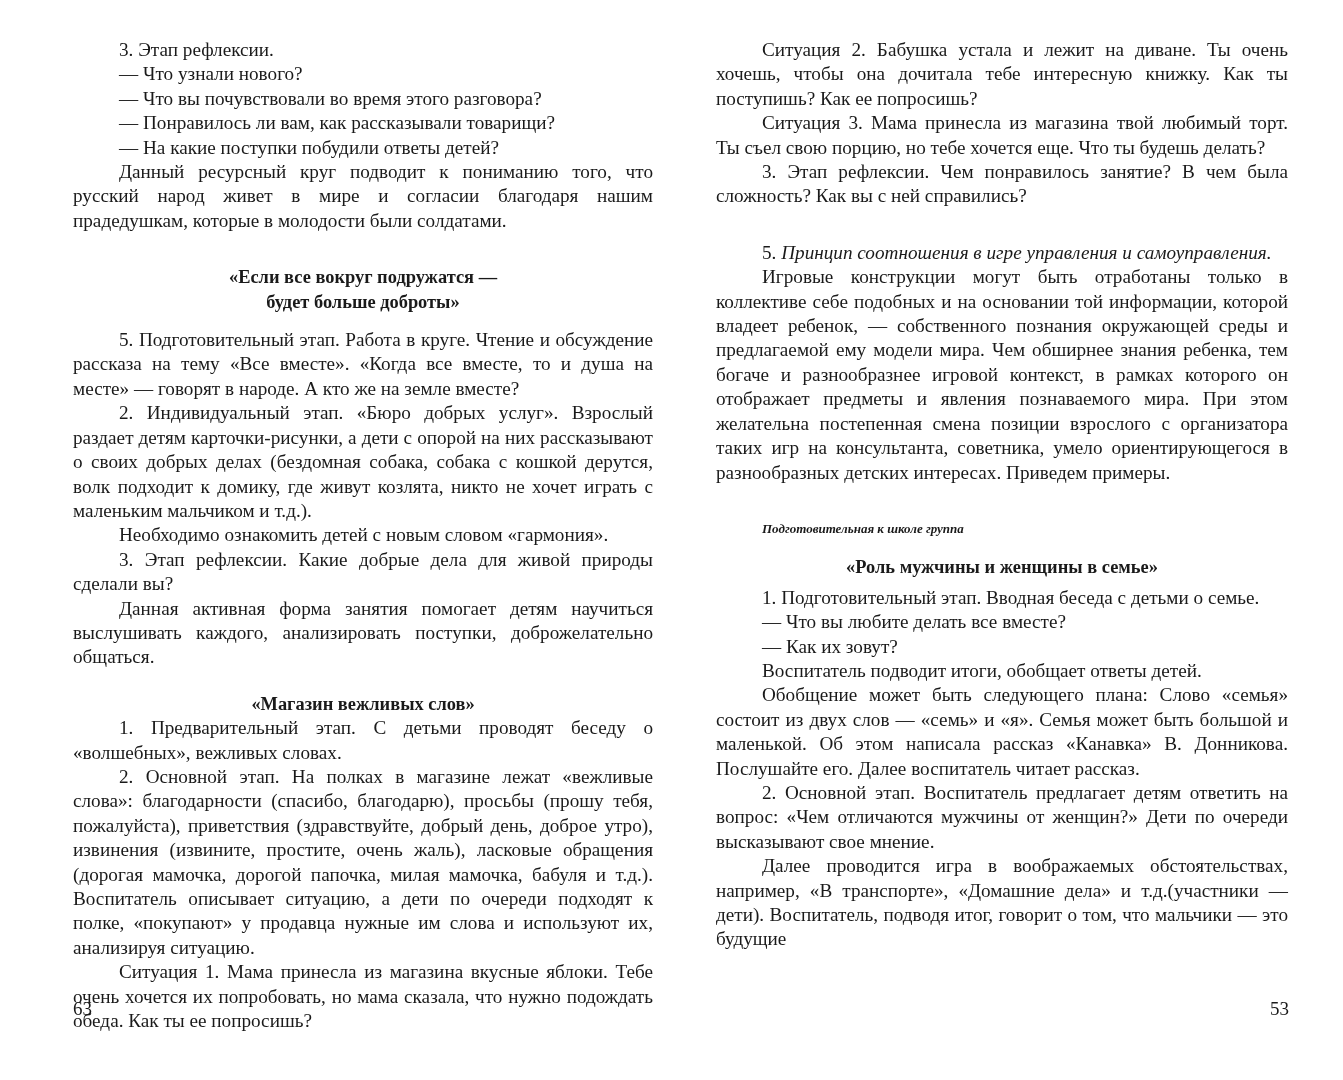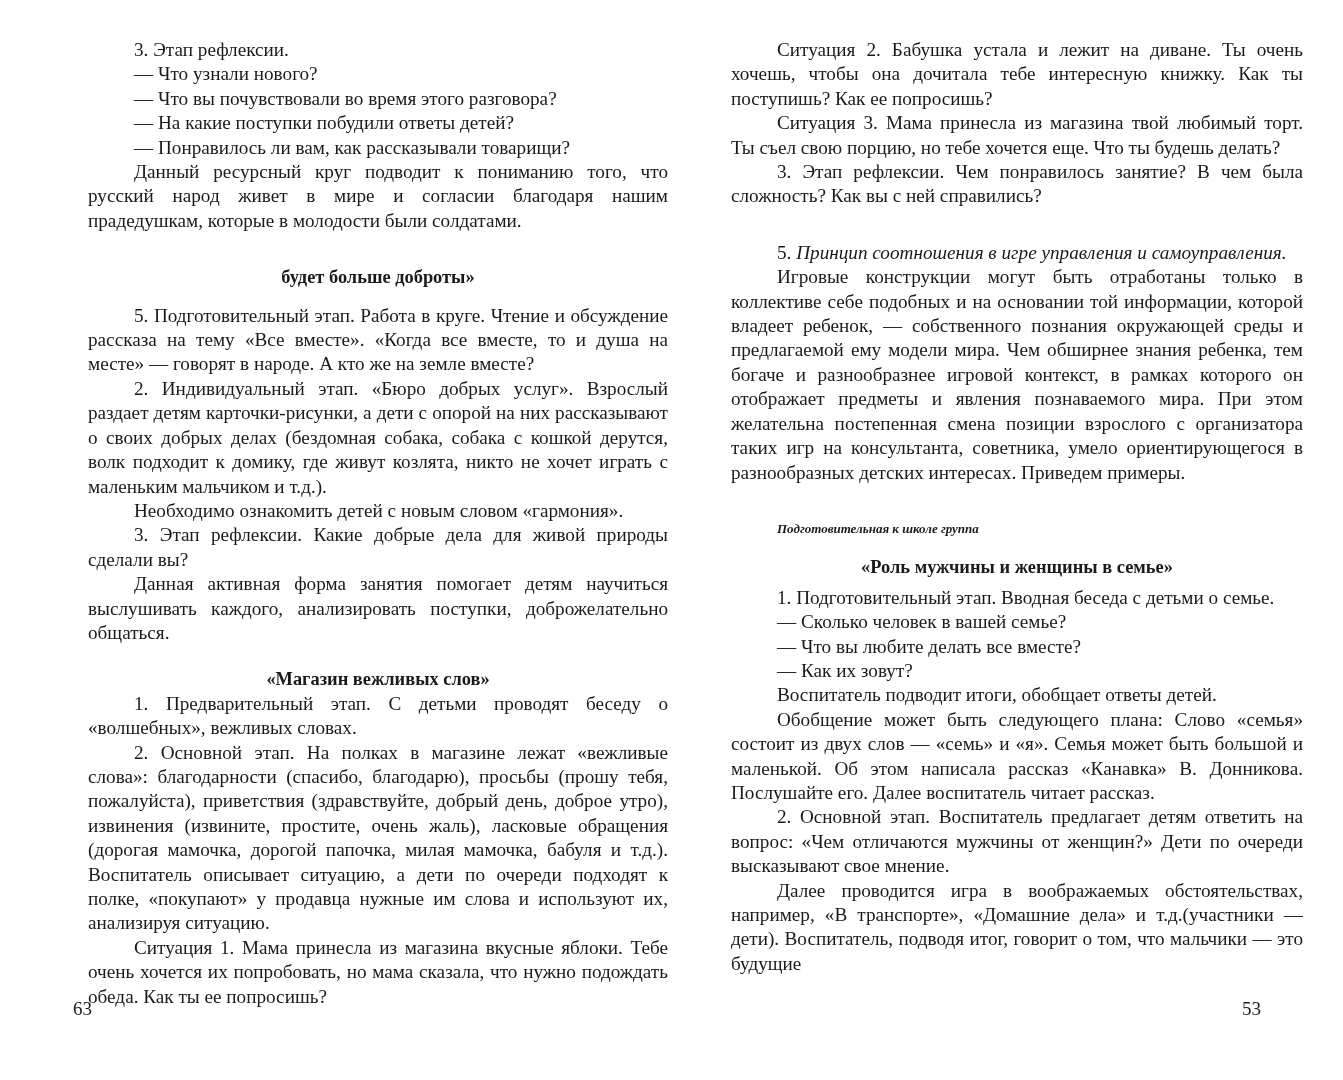--- a/index.html
+++ b/index.html
@@ -1,46 +1,47 @@
 <!DOCTYPE html>
 <html><head>
 <meta charset="utf-8">
 <style>
   html, body { margin: 0; padding: 0; }
   body {
     width: 1343px; height: 1080px; background: #ffffff;
     font-family: "Liberation Serif", "DejaVu Serif", serif;
     color: #1a1a1a; position: relative; overflow: hidden;
   }
-  .page { position: absolute; top: 38px; font-size: 19.2px; line-height: 24.4px; margin-left: 15px; }
+  .page { position: absolute; top: 38px; font-size: 19.2px; line-height: 24.4px; }
   .page.left { left: 73px; width: 580px; }
   .page.right { left: 716px; width: 572px; }
   p { margin: 0; text-align: justify; }
   .ind { text-indent: 46px; }
   .heading { font-weight: bold; text-align: center; text-indent: 0; font-size: 18.4px; }
   .italic-line { font-style: italic; }
   .bold-italic { font-weight: bold; font-style: italic; text-indent: 46px; font-size: 13px; }
   .gap-s { height: 14px; }
   .gap-m { height: 22px; }
   .gap-l { height: 32px; }
   .pagenum { position: absolute; top: 998px; font-size: 19px; }
   .pagenum.left { left: 73px; }
-  .pagenum.right { left: 1242px; text-align: right; }
+  .pagenum.right { left: 1270px; text-align: right; }
 </style>
 </head>
 <body>
 
 <div class="page left">
   <p class="ind">3. Этап рефлексии.</p>
   <p class="ind">— Что узнали нового?</p>
   <p class="ind">— Что вы почувствовали во время этого разговора?</p>
+  <p class="ind">— Понравилось ли вам, как рассказывали товарищи?</p>
   <p class="ind">— На какие поступки побудили ответы детей?</p>
-  <p class="ind">— Понравилось ли вам, как рассказывали товарищи?</p>
   <p class="ind">Данный ресурсный круг подводит к пониманию того, что русский народ живет в мире и согласии благодаря нашим прадедушкам, которые в молодости были солдатами.</p>
   <div class="gap-l"></div>
+  <p class="heading">«Если все вокруг подружатся —</p>
   <p class="heading">будет больше доброты»</p>
   <div class="gap-s"></div>
   <p class="ind">5. Подготовительный этап. Работа в круге. Чтение и обсуждение рассказа на тему «Все вместе». «Когда все вместе, то и душа на месте» — говорят в народе. А кто же на земле вместе?</p>
   <p class="ind">2. Индивидуальный этап. «Бюро добрых услуг». Взрослый раздает детям карточки-рисунки, а дети с опорой на них рассказывают о своих добрых делах (бездомная собака, собака с кошкой дерутся, волк подходит к домику, где живут козлята, никто не хочет играть с маленьким мальчиком и т.д.).</p>
   <p class="ind">Необходимо ознакомить детей с новым словом «гармония».</p>
   <p class="ind">3. Этап рефлексии. Какие добрые дела для живой природы сделали вы?</p>
   <p class="ind">Данная активная форма занятия помогает детям научиться выслушивать каждого, анализировать поступки, доброжелательно общаться.</p>
   <div class="gap-m"></div>
   <p class="heading">«Магазин вежливых слов»</p>
   <p class="ind">1. Предварительный этап. С детьми проводят беседу о «волшебных», вежливых словах.</p>
@@ -55,21 +56,20 @@
   <p class="ind">3. Этап рефлексии. Чем понравилось занятие? В чем была сложность? Как вы с ней справились?</p>
   <div class="gap-l"></div>
   <p class="ind"><span>5. </span><span class="italic-line">Принцип соотношения в игре управления и самоуправления.</span></p>
   <p class="ind">Игровые конструкции могут быть отработаны только в коллективе себе подобных и на основании той информации, которой владеет ребенок, — собственного познания окружающей среды и предлагаемой ему модели мира. Чем обширнее знания ребенка, тем богаче и разнообразнее игровой контекст, в рамках которого он отображает предметы и явления познаваемого мира. При этом желательна постепенная смена позиции взрослого с организатора таких игр на консультанта, советника, умело ориентирующегося в разнообразных детских интересах. Приведем примеры.</p>
   <div class="gap-l"></div>
   <p class="bold-italic">Подготовительная к школе группа</p>
   <div class="gap-s"></div>
   <p class="heading">«Роль мужчины и женщины в семье»</p>
   <div style="height:6px"></div>
   <p class="ind">1. Подготовительный этап. Вводная беседа с детьми о семье.</p>
-  <p class="ind">— Сколько человек в вашей семье?</p>
   <p class="ind">— Что вы любите делать все вместе?</p>
   <p class="ind">— Как их зовут?</p>
   <p class="ind">Воспитатель подводит итоги, обобщает ответы детей.</p>
   <p class="ind">Обобщение может быть следующего плана: Слово «семья» состоит из двух слов — «семь» и «я». Семья может быть большой и маленькой. Об этом написала рассказ «Канавка» В. Донникова. Послушайте его. Далее воспитатель читает рассказ.</p>
   <p class="ind">2. Основной этап. Воспитатель предлагает детям ответить на вопрос: «Чем отличаются мужчины от женщин?» Дети по очереди высказывают свое мнение.</p>
   <p class="ind">Далее проводится игра в воображаемых обстоятельствах, например, «В транспорте», «Домашние дела» и т.д.(участники — дети). Воспитатель, подводя итог, говорит о том, что мальчики — это будущие</p>
 </div>
 <div class="pagenum right">53</div>
 
 </body></html>

